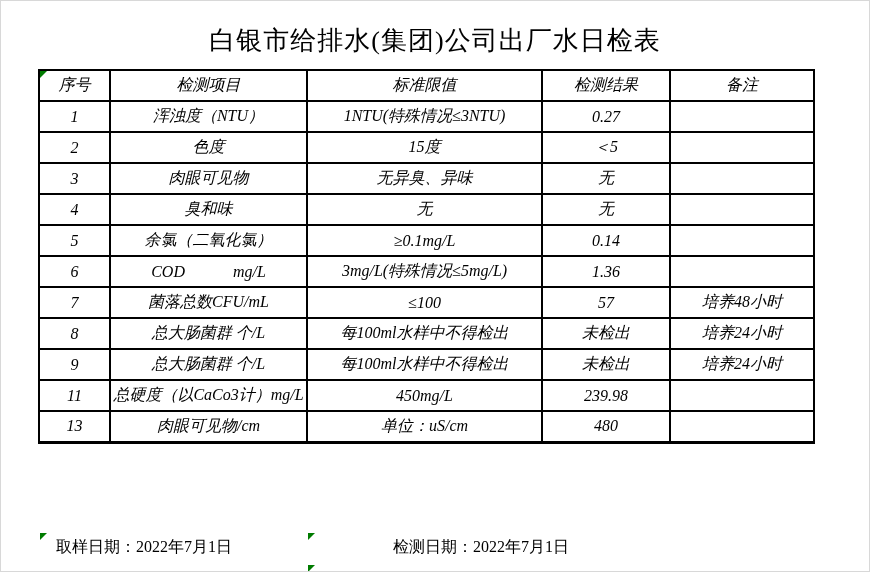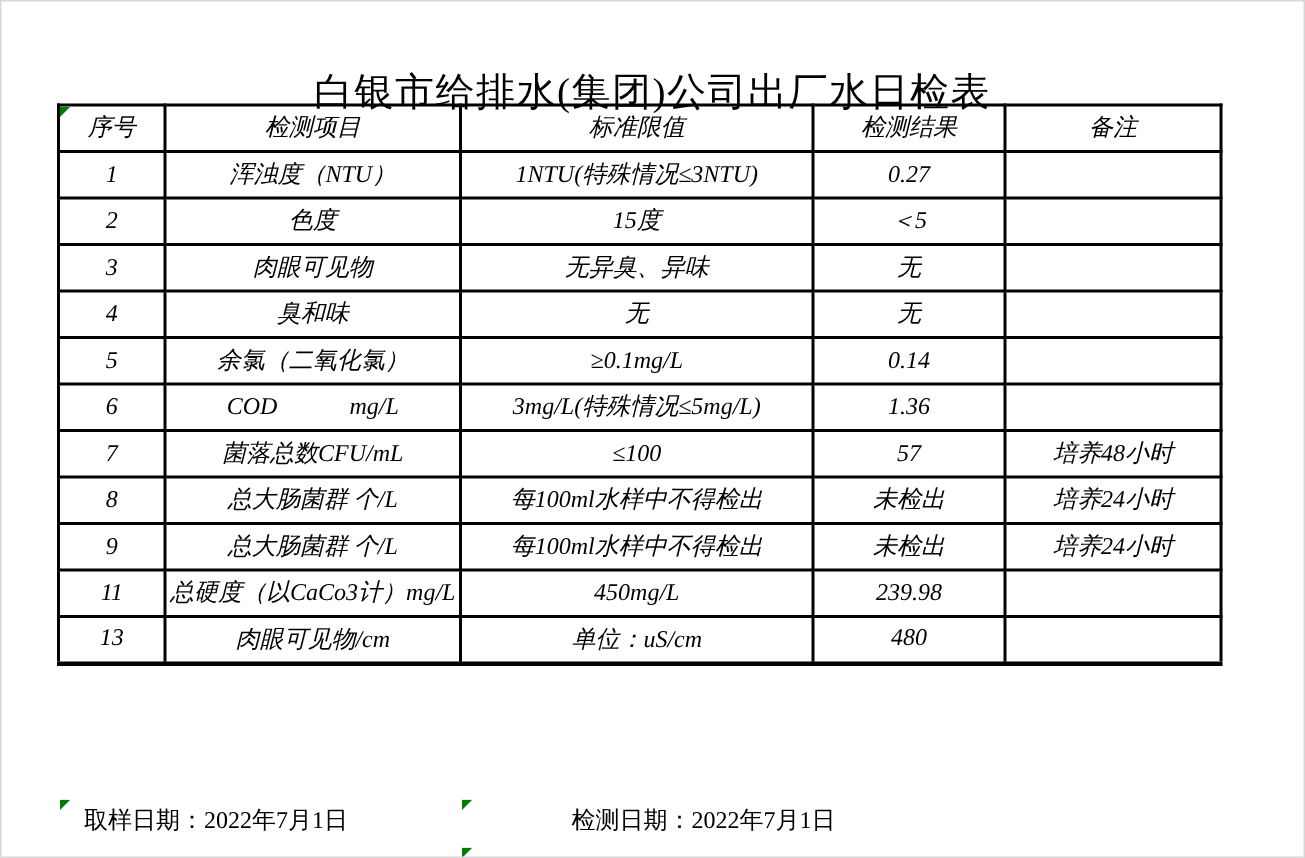--- a/index.html
+++ b/index.html
@@ -16,21 +16,20 @@
   }
   .title {
     position: absolute;
     top: 22px;
     left: 0;
     width: 100%;
     text-align: center;
     font-size: 26px;
     font-weight: normal;
     letter-spacing: 1px;
-    margin-top: 21px;
   }
   table.report {
     position: absolute;
     top: 68px;
     left: 37px;
     width: 775px;
     border-collapse: collapse;
     table-layout: fixed;
     border: 2px solid #000000;
     border-bottom-width: 3px;
@@ -54,21 +53,21 @@
     clip-path: polygon(0 0, 100% 0, 0 100%);
   }
   .footer-item {
     position: absolute;
     top: 536px;
     font-size: 16px;
     white-space: pre;
     font-family: Liberation Serif, serif;
   }
   #footer-sampling { left: 55px; }
-  #footer-test     { left: 380px; }
+  #footer-test     { left: 392px; }
   #footer-reporter { left: 625px; }
 </style>
 </head>
 <body>
 
 <div class="page">
 
   <h1 class="title">白银市给排水(集团)公司出厂水日检表</h1>
 
   <table class="report">

